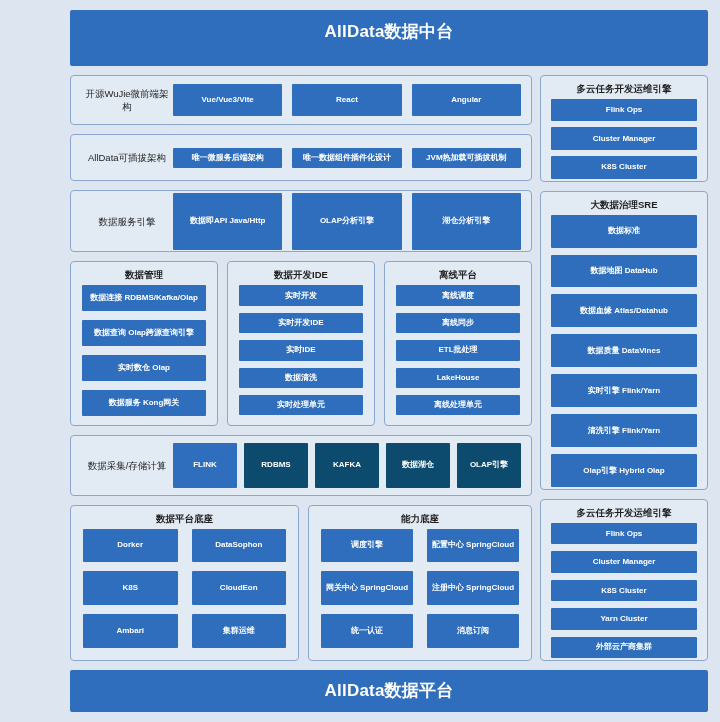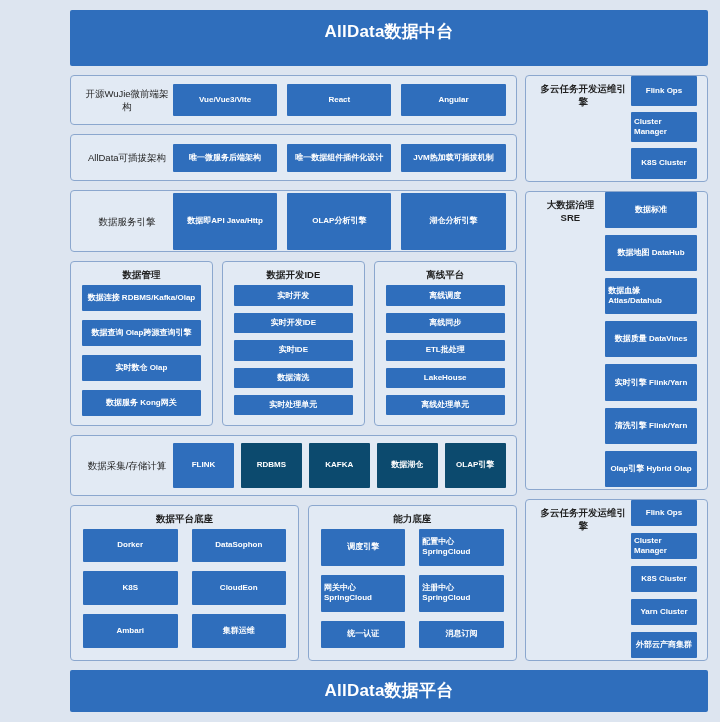--- a/index.html
+++ b/index.html
@@ -112,21 +112,21 @@
   .row-chips {
     display: flex;
     flex: 1 1 auto;
     gap: 10px;
   }
   .row-chips .chip { flex: 1 1 0; }
 
   .rp-frontend { height: 52px; }
   .rp-frontend .chip { height: 32px; }
   .rp-plugin { height: 48px; }
-  .rp-plugin .chip { height: 28px; }
+  .rp-plugin .chip { height: 20px; }
   .rp-service { height: 62px; }
   .rp-service .chip { height: 57px; }
   .rp-collect { height: 62px; }
   .rp-collect .chip { height: 45px; }
   .rp-collect .row-chips { gap: 7px; }
 
   
   .tri {
     display: flex;
     gap: 9px;
@@ -164,21 +164,21 @@
     display: grid;
     grid-template-columns: 1fr 1fr;
     gap: 9px 14px;
     flex: 1 1 auto;
   }
   .grid2 .chip { min-height: 0; }
 
   
   .rcol-panel {
     display: flex;
-    flex-direction: row;
+    flex-direction: column;
     padding: 0 10px 2px 10px;
   }
   .rcol-panel .stack {
     display: flex;
     flex-direction: column;
     gap: 6px;
     flex: 1 1 auto;
   }
   .rcol-panel .stack .chip { flex: 1 1 0; min-height: 0; }
   .p-multicloud-top { height: 107px; }

